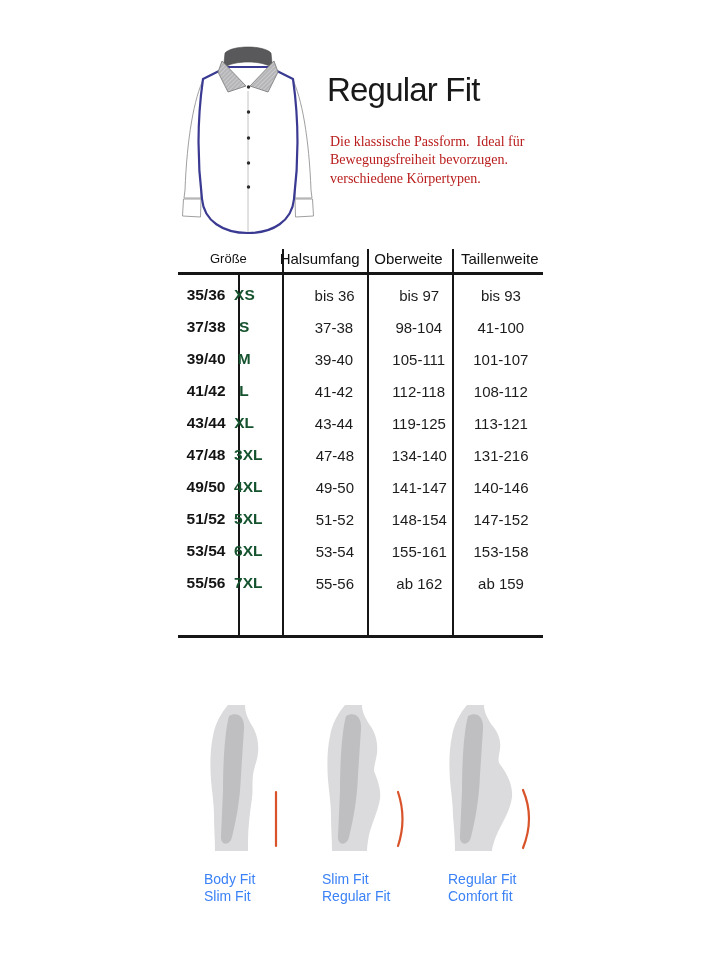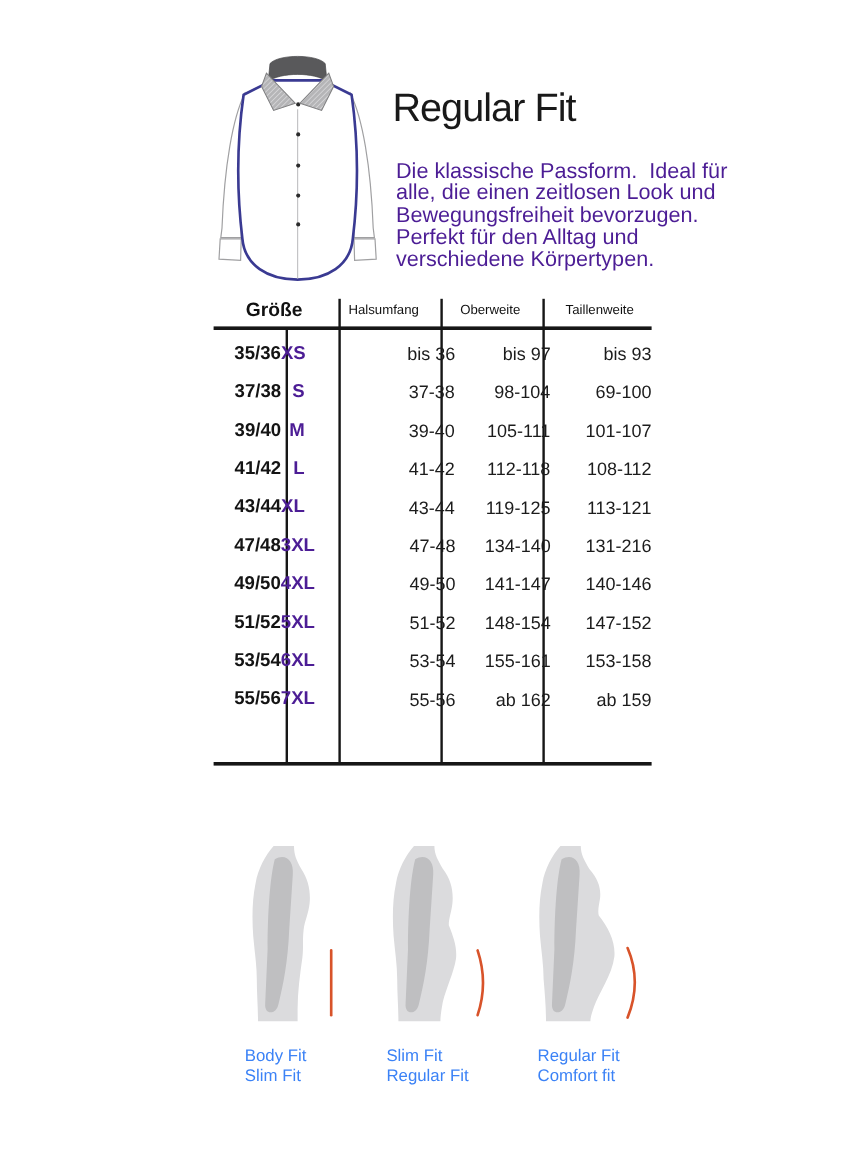--- a/index.html
+++ b/index.html
@@ -9,41 +9,41 @@
   }
   .abs{position:absolute;}
 
   
   .page-title{
     left:327px;top:72px;font-size:33px;line-height:36px;font-weight:400;
     letter-spacing:-0.8px;color:#191919;white-space:nowrap;
   }
   .desc{left:330px;top:133px;}
   .desc-line{
-    font-size:18px;line-height:18.4px;color:#4c1d95;white-space:pre;
+    font-size:14px;line-height:18.4px;color:#b91c1c;white-space:pre;font-family:Liberation Serif, serif;
   }
 
   
   .size-table{left:178px;top:246px;width:365px;height:392px;}
   .thead{position:absolute;left:0;top:0;width:365px;height:26px;display:flex;}
-  .th{font-size:11px;color:#111;text-align:center;line-height:26px;}
-  .th.group{width:105px;font-size:16px;font-weight:700;}
+  .th{font-size:15px;color:#111;text-align:center;line-height:26px;}
+  .th.group{width:105px;font-size:13px;font-weight:400;}
   .th.c3{width:85px;} .th.c4{width:100px;} .th.c5{width:90px;}
   .rule{position:absolute;background:#161616;}
   .hrule-top{left:0;top:26px;width:365px;height:2.5px;}
   .hrule-bottom{left:0;top:389px;width:365px;height:2.5px;}
   .vrule-1{left:60px;top:28.5px;width:1.5px;height:360px;}
   .vrule-2{left:104px;top:3px;width:2px;height:386px;}
   .vrule-3{left:189px;top:3px;width:2px;height:386px;}
   .vrule-4{left:274px;top:3px;width:2px;height:386px;}
   .tbody{position:absolute;left:0;top:33px;width:365px;}
   .tr{display:flex;height:32px;align-items:center;}
-  .td{text-align:right;font-size:15px;color:#1c1c1c;}
+  .td{text-align:center;font-size:15px;color:#1c1c1c;}
   .td.c1{width:60px;font-weight:700;font-size:15.5px;color:#141414;}
-  .td.c2{width:21px;font-weight:700;font-size:15.5px;color:#4c1d95;}
+  .td.c2{width:21px;font-weight:700;font-size:15.5px;color:#14532d;}
   .td.c3{width:96px;padding-left:35px;} .td.c4{width:85px;} .td.c5{width:90px;}
 
   
   .legend-label{font-size:14px;line-height:16.5px;color:#3b82f6;}
 </style>
 </head>
 <body>
 
 <svg class="abs" style="left:175px;top:42px;" width="146" height="196" viewBox="0 0 146 196">
   <defs>
@@ -75,23 +75,21 @@
     <path d="M50,11 C57,3 89,3 96,11 L97.5,26 C88,18 58,18 48.5,26 Z" stroke="#4a4a4c" stroke-width="0.6" fill="#59595b"></path>
     <path d="M47,19 L71,44 L53,50 L43,30 Z" fill="url(#hatch)" stroke="#808082" stroke-width="0.9"></path>
     <path d="M99,19 L75,44 L93,50 L103,30 Z" fill="url(#hatch)" stroke="#808082" stroke-width="0.9"></path>
   </g>
 </svg>
 
 <div class="abs page-title">Regular Fit</div>
 
 <div class="abs desc">
   <div class="desc-line">Die klassische Passform.  Ideal für</div>
-  <div class="desc-line">alle, die einen zeitlosen Look und</div>
   <div class="desc-line">Bewegungsfreiheit bevorzugen.</div>
-  <div class="desc-line">Perfekt für den Alltag und</div>
   <div class="desc-line">verschiedene Körpertypen.</div>
 </div>
 
 <div class="abs size-table">
   <div class="thead">
     <div class="th group">Größe</div>
     <div class="th c3">Halsumfang</div>
     <div class="th c4">Oberweite</div>
     <div class="th c5">Taillenweite</div>
   </div>
@@ -109,21 +107,21 @@
       <div class="td c2">XS</div>
       <div class="td c3">bis 36</div>
       <div class="td c4">bis 97</div>
       <div class="td c5">bis 93</div>
     </div>
     <div class="tr">
       <div class="td c1">37/38</div>
       <div class="td c2">S</div>
       <div class="td c3">37-38</div>
       <div class="td c4">98-104</div>
-      <div class="td c5">69-100</div>
+      <div class="td c5">41-100</div>
     </div>
     <div class="tr">
       <div class="td c1">39/40</div>
       <div class="td c2">M</div>
       <div class="td c3">39-40</div>
       <div class="td c4">105-111</div>
       <div class="td c5">101-107</div>
     </div>
     <div class="tr">
       <div class="td c1">41/42</div>

